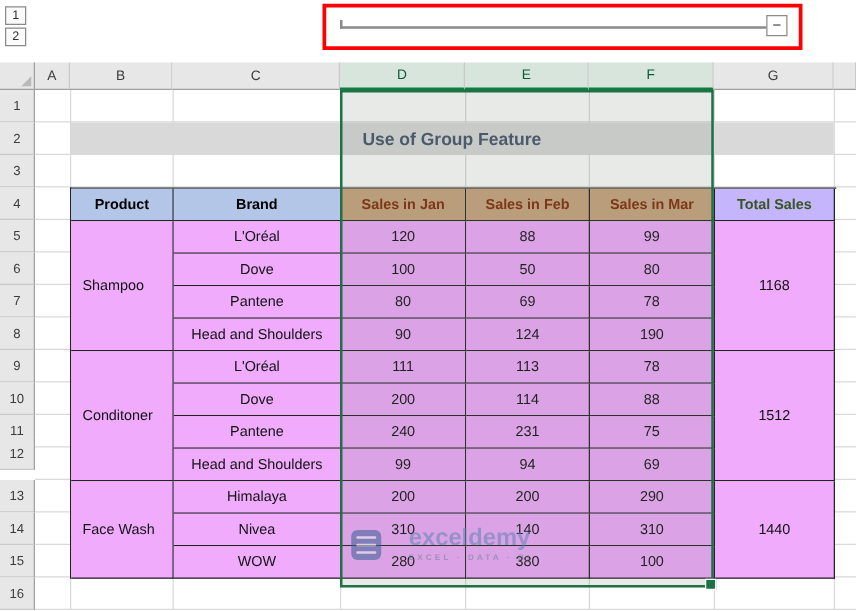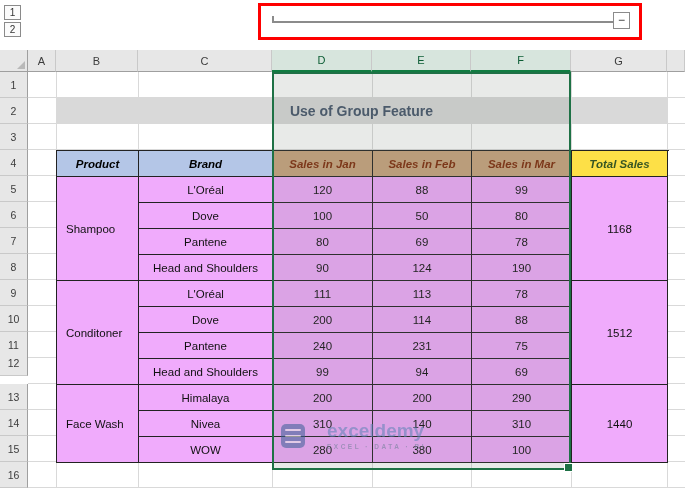--- a/index.html
+++ b/index.html
@@ -43,24 +43,24 @@
                 color:#44546a; font-weight:bold; font-size:14px; z-index:2;
                 display:flex; align-items:center; justify-content:center; }
 
   #data-table { position:absolute; left:56px; top:100px; width:613px; box-sizing:border-box;
                 border-top:1px solid #222; border-left:1px solid #222;
                 display:grid; grid-template-columns:82px 134px 100px 99px 100px 96px;
                 grid-auto-rows:26px; z-index:3; }
   .tcell { box-sizing:border-box; border-right:1px solid #222; border-bottom:1px solid #222;
            background:#f0abfc; font-size:11.5px; color:#111;
            display:flex; align-items:center; justify-content:center; white-space:nowrap; }
-  .thead { font-weight:bold;font-style:italic; }
+  .thead { font-weight:bold; }
   .th-blue  { background:#b4c6e7; color:#000; }
   .th-brown { background:#c9a47e; color:#7f2b0a; }
-  .th-green { background:#fde047; color:#375623; }
+  .th-green { background:#c4b5fd; color:#375623; }
   .c-product { justify-content:flex-start; padding-left:9px; }
 
   #selection-overlay { position:absolute; left:272px; top:22px; width:299px; height:398px;
                        background:rgba(110,122,114,0.16); border:2px solid #1e7145;
                        box-sizing:border-box; z-index:5; }
   #selection-handle { position:absolute; right:-4px; bottom:-4px; width:7px; height:7px;
                       background:#1e7145; border:1px solid #fff; }
 
   
   #watermark { position:absolute; left:281px; top:421px; display:flex; align-items:center; gap:22px;

